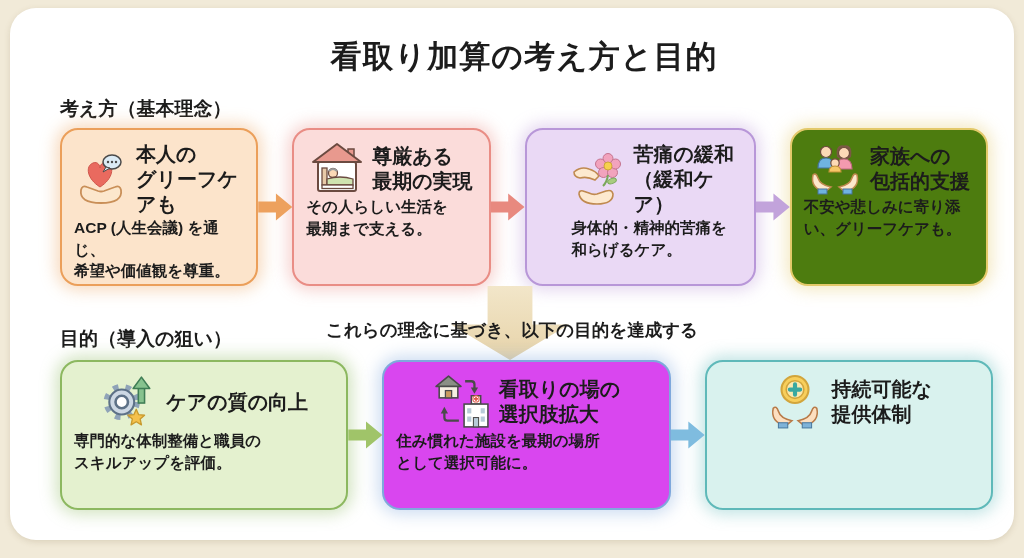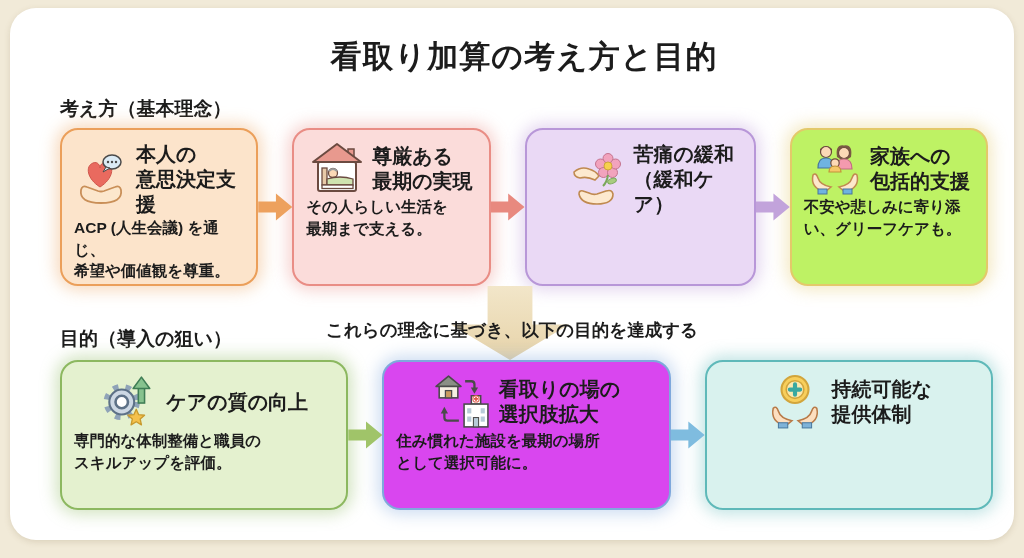--- a/index.html
+++ b/index.html
@@ -65,21 +65,21 @@
     font-size: 15.5px;
     font-weight: 700;
     line-height: 1.4;
     white-space: pre-line;
   }
   .center-body .box-body { text-align: left; }
 
   .c-orange { background: #fce4cb; border-color: #eb9f5a; box-shadow: 0 0 16px 4px rgba(235,159,90,.40); }
   .c-pink   { background: #fbdcda; border-color: #e98d85; box-shadow: 0 0 16px 4px rgba(233,141,133,.40); }
   .c-purple { background: #ead9f5; border-color: #b897d8; box-shadow: 0 0 16px 4px rgba(184,151,216,.40); padding-left: 45px; }
-  .c-yellow { background: #bef264; border-color: #e3c96a; box-shadow: 0 0 16px 4px rgba(227,201,106,.40); }
+  .c-yellow { background: #4d7c0f; border-color: #e3c96a; box-shadow: 0 0 16px 4px rgba(227,201,106,.40); }
   .c-green  { background: #e4f1cf; border-color: #8cb860; box-shadow: 0 0 16px 4px rgba(140,184,96,.40); }
   .c-blue   { background: #d946ef; border-color: #7fa8dc; box-shadow: 0 0 16px 4px rgba(127,168,220,.40); }
   .c-teal   { background: #d9f2ee; border-color: #5fb9b9; box-shadow: 0 0 16px 4px rgba(95,185,185,.40); }
 
   .arrow-right {
     flex: 0 0 34px;
     height: 32px;
     align-self: center;
     clip-path: polygon(0 33%, 52% 33%, 52% 8%, 100% 50%, 52% 92%, 52% 67%, 0 67%);
   }
@@ -120,21 +120,21 @@
         <svg width="54" height="54" viewBox="0 0 54 54">
           <path d="M7 37 Q5 50 27 50 Q49 50 47 37 Q46 32 41 34 L30 38 Q27 39 24 38 L13 34 Q8 32 7 37Z" fill="#fce7cc" stroke="#c98f58" stroke-width="1.8"></path>
           <path d="M26 34 C13 26 11 13 19 10 C24 8 26 13 26 15 C26 13 28 8 33 10 C41 13 39 26 26 34Z" fill="#e96a5f" stroke="#cf564c" stroke-width="1"></path>
           <ellipse cx="38" cy="9" rx="9" ry="7" fill="#dcebf5" stroke="#4a4a4a" stroke-width="1.5"></ellipse>
           <path d="M32 14 L29 19 L36 15 Z" fill="#dcebf5" stroke="#4a4a4a" stroke-width="1"></path>
           <circle cx="34" cy="9" r="1.2" fill="#4a4a4a"></circle>
             <circle cx="38" cy="9" r="1.2" fill="#4a4a4a"></circle>
             <circle cx="42" cy="9" r="1.2" fill="#4a4a4a"></circle>
         </svg>
         <div class="box-title">本人の
-意思決定支援</div>
+グリーフケアも</div>
       </div>
       <div class="box-body">ACP (人生会議) を通じ、
 希望や価値観を尊重。</div>
     </div>
 
     <div class="arrow-right a-orange"></div>
 
     <div class="box c-pink">
       <div class="box-head">
         <svg width="54" height="54" viewBox="0 0 54 54">
@@ -166,20 +166,22 @@
           <circle cx="40.5" cy="19.5" r="5" fill="#f2a3bd" stroke="#c4748f" stroke-width="1"></circle>
           <circle cx="43.5" cy="11" r="5" fill="#f2a3bd" stroke="#c4748f" stroke-width="1"></circle>
           <circle cx="36" cy="13" r="4" fill="#f7d04e" stroke="#cda63a" stroke-width="1"></circle>
           <path d="M36 22 Q35 29 31 33" fill="none" stroke="#7aa85a" stroke-width="2"></path>
           <ellipse cx="40" cy="28" rx="4.5" ry="2.5" fill="#a8cc7f" stroke="#7aa85a" stroke-width="1" transform="rotate(-20 40 28)"></ellipse>
           <path d="M7 41 Q9 51 25 51 Q41 51 41 41 Q40 36 34 38 L25 41 Q21 42 17 40 L11 38 Q7 37 7 41Z" fill="#fde9cf" stroke="#c08a50" stroke-width="1.6"></path>
         </svg>
         <div class="box-title">苦痛の緩和
 （緩和ケア）</div>
       </div>
+      <div class="box-body">身体的・精神的苦痛を
+和らげるケア。</div>
     </div>
 
     <div class="arrow-right a-purple"></div>
 
     <div class="box c-yellow">
       <div class="box-head">
         <svg width="54" height="54" viewBox="0 0 54 54">
           <path d="M12 7 Q18 1 24 7 L24 10 L12 10 Z" fill="#6b4a3a"></path>
           <circle cx="18" cy="10" r="5.5" fill="#fcd9b6" stroke="#6b4a3a" stroke-width="1.2"></circle>
           <path d="M10 26 Q10 16 18 16 Q26 16 26 26 Z" fill="#6fb3e0" stroke="#46749c" stroke-width="1.2"></path>

